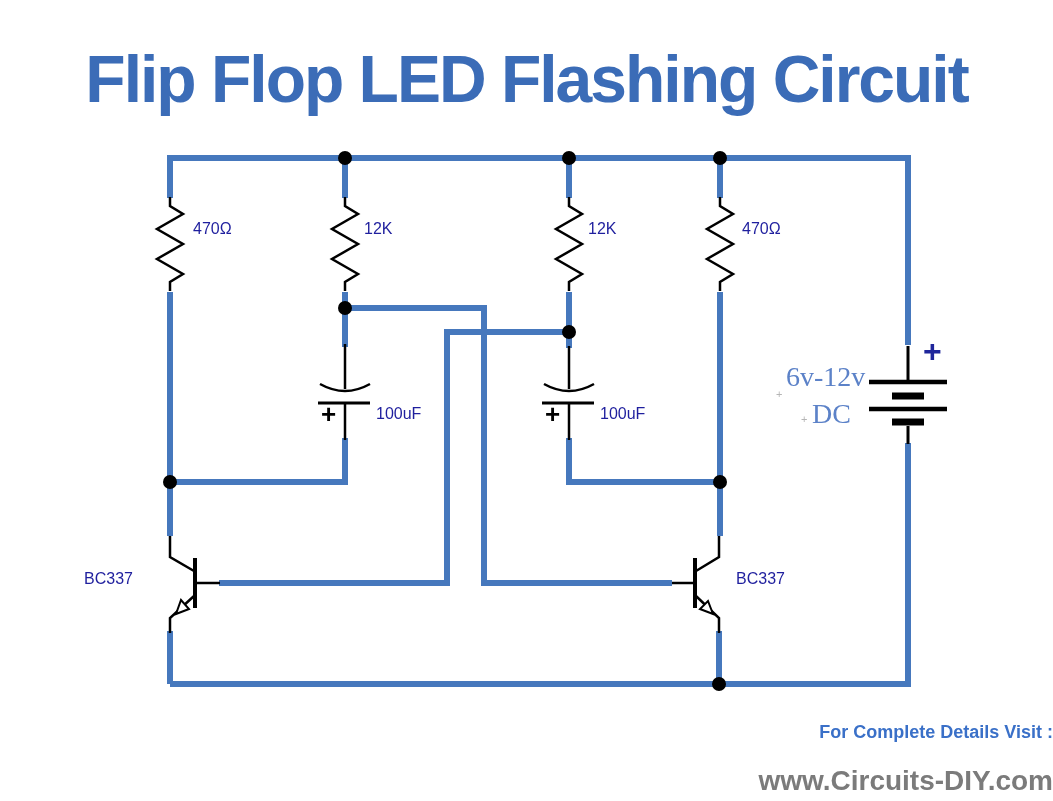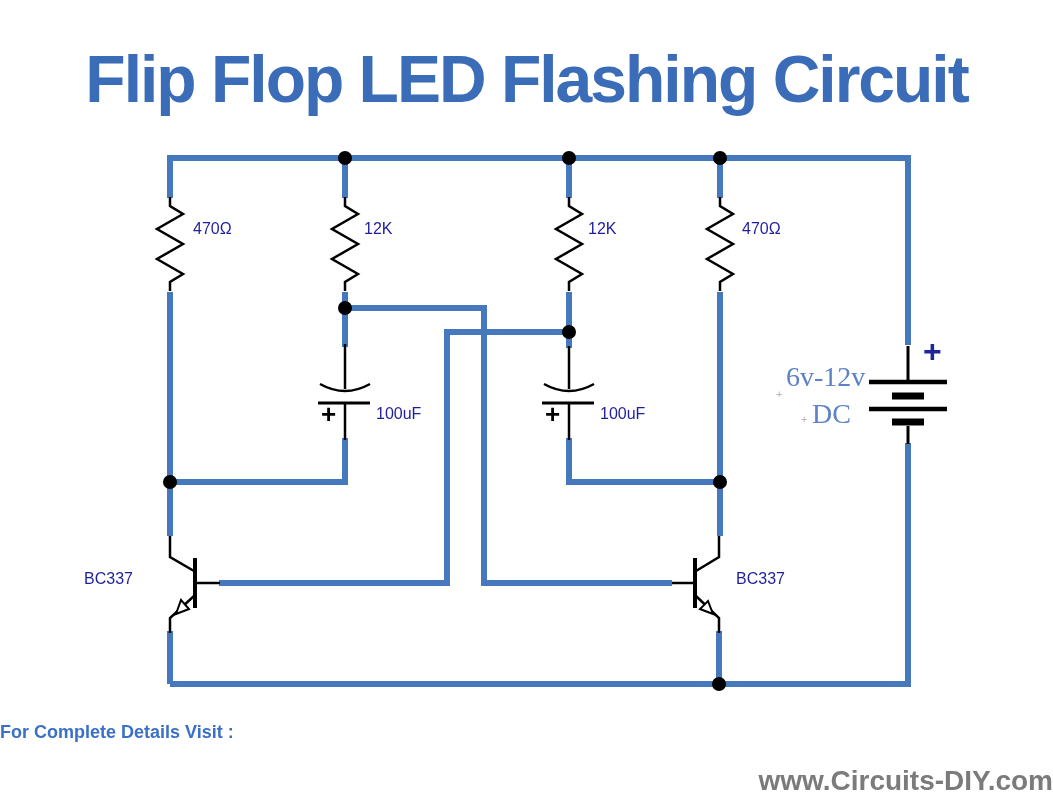--- a/index.html
+++ b/index.html
@@ -7,21 +7,21 @@
          font-family:"Liberation Sans",sans-serif;}
   #circuit-svg{position:absolute;left:0;top:0;}
   .page-title{position:absolute;top:46px;left:0;width:100%;text-align:center;
     font-size:66px;font-weight:bold;letter-spacing:-2px;color:#3b6cb7;line-height:1;}
   .lbl{position:absolute;line-height:1;color:#1f1f9e;font-size:16px;white-space:nowrap;}
   .cap-plus{position:absolute;line-height:1;color:#000;font-size:26px;font-weight:bold;}
   .bat-plus{position:absolute;line-height:1;color:#1f269b;font-size:32px;font-weight:bold;}
   .bat-lbl{position:absolute;line-height:1;font-family:"Liberation Serif",serif;
     font-size:28px;color:#5c82c8;white-space:nowrap;}
   .wm{position:absolute;line-height:1;font-size:11px;color:#b5b5b5;}
-  .footer-1{position:absolute;top:722px;left:0;width:100%;text-align:left;
+  .footer-1{position:absolute;top:722px;left:0;width:100%;text-align:right;
     font-size:18px;font-weight:bold;color:#3a70c8;line-height:1.2;}
   .footer-2{position:absolute;top:750px;left:0;width:100%;text-align:right;
     font-size:28px;font-weight:bold;color:#7b7b7b;line-height:1.2;margin-top:14px;}
 </style>
 </head>
 <body>
 
 <div id="stage">
 
   <div class="page-title">Flip Flop LED Flashing Circuit</div>

